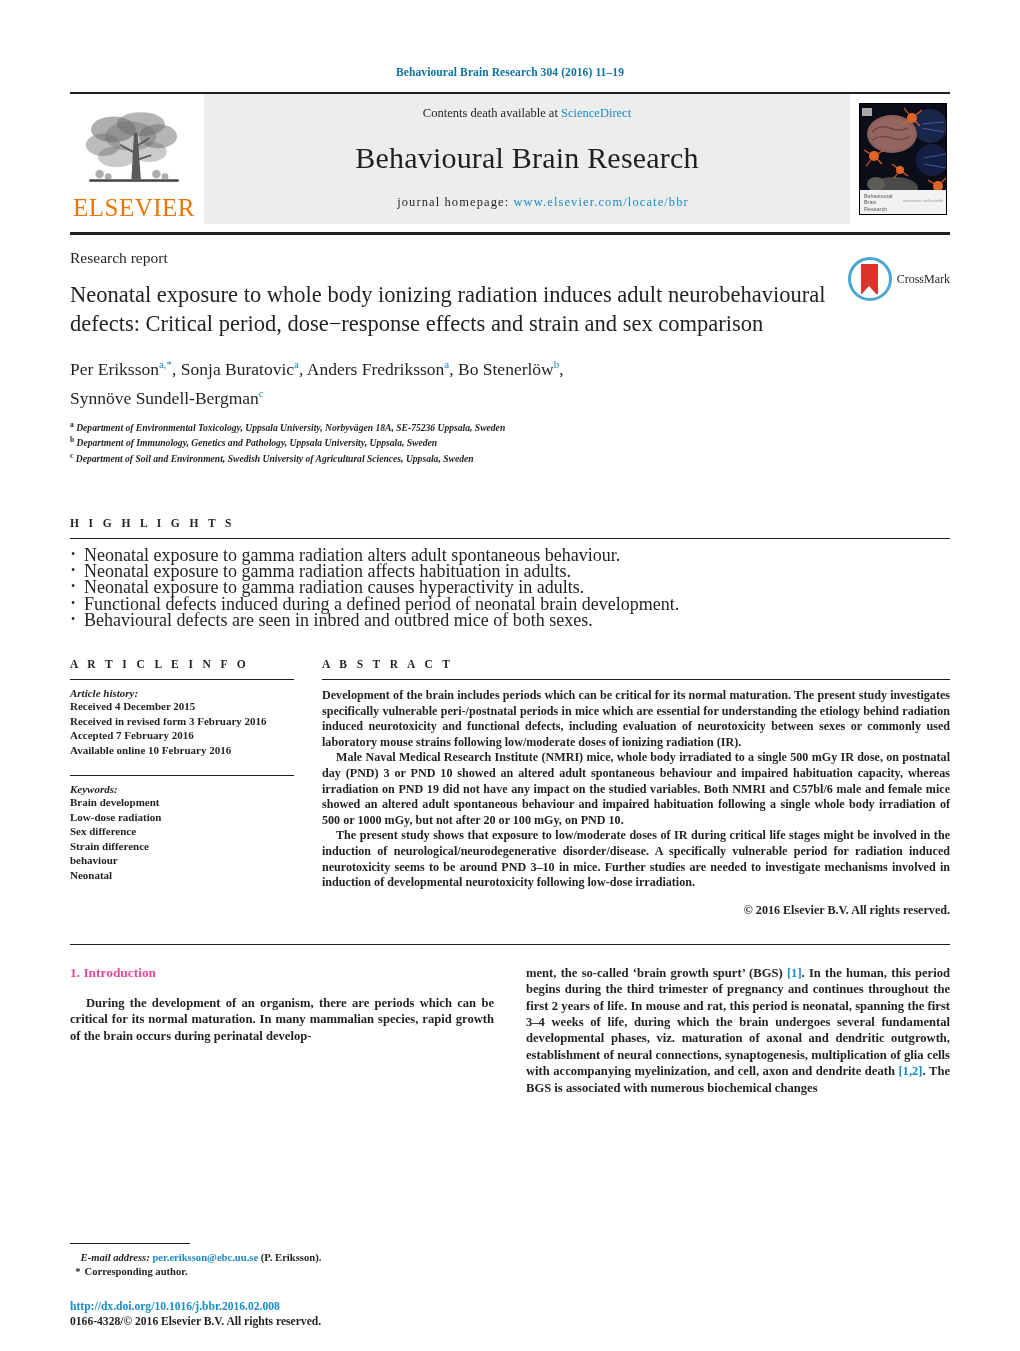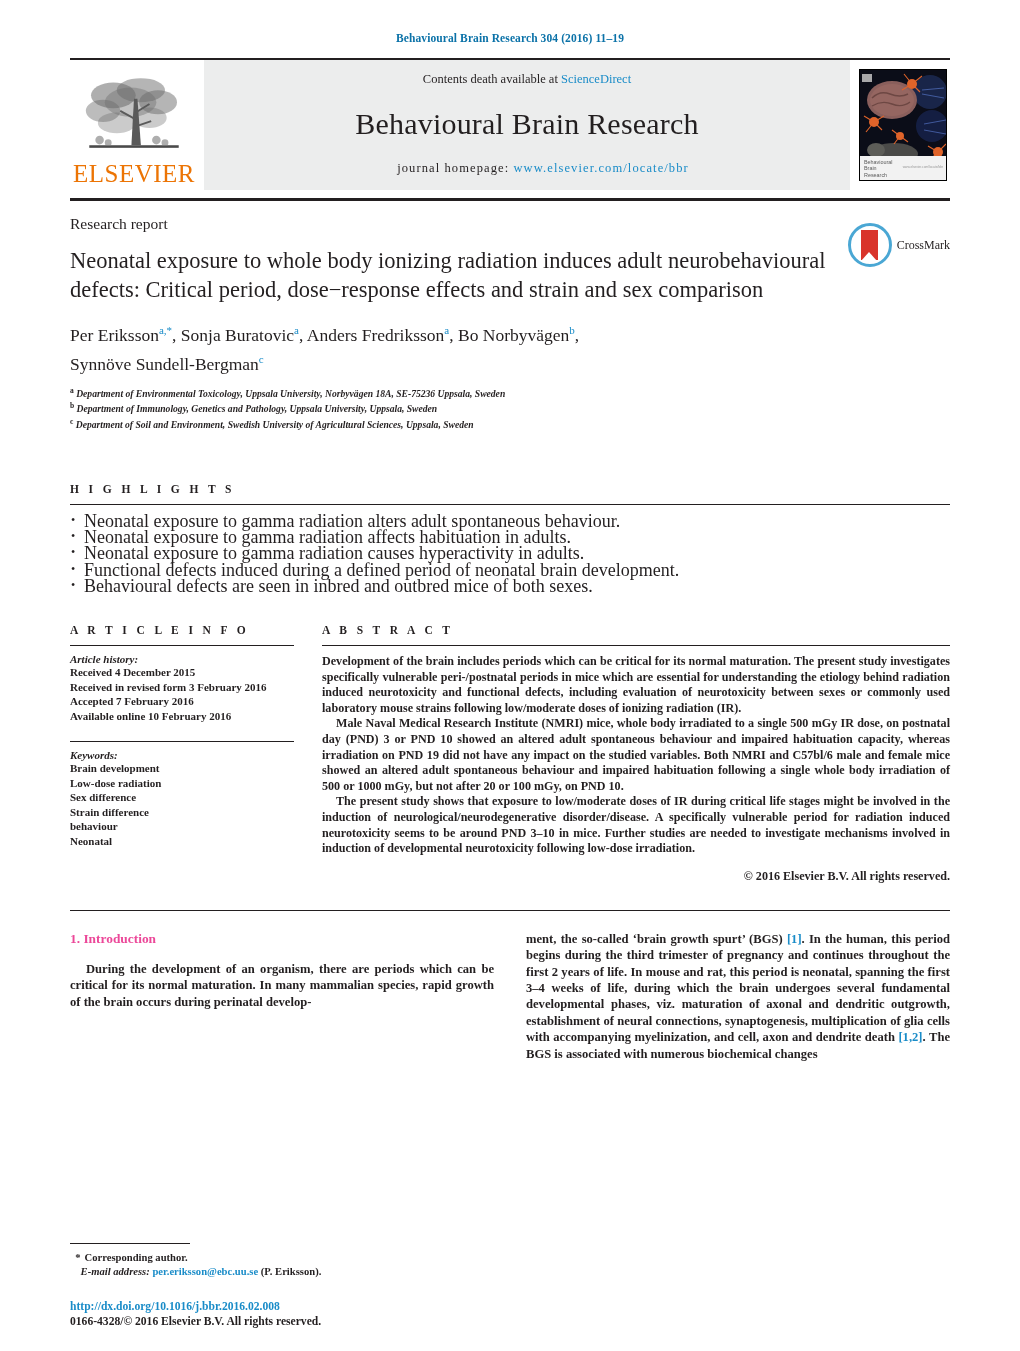--- a/index.html
+++ b/index.html
@@ -14,21 +14,21 @@
     overflow: hidden;
   }
   .page { position: relative; width: 1020px; height: 1351px; padding: 0; }
 
   
   .runninghead {
     text-align: center;
     font-size: 11.5px;
     color: #0b72a8;
     font-weight: bold;
-    padding-top: 32px;
+    padding-top: 66px;
     letter-spacing: .1px;
   }
 
   
   .masthead {
     margin: 14px 70px 0 70px;
     border-top: 2px solid #231f20;
     display: flex;
     align-items: stretch;
     height: 132px;
@@ -295,21 +295,21 @@
     <div class="crossmark">
       <div class="cm-badge">
           <div class="cm-inner"></div>
         </div>
       <div class="cm-label">CrossMark</div>
     </div>
 
     <h1 class="article-title">Neonatal exposure to whole body ionizing radiation induces adult neurobehavioural defects: Critical period, dose−response effects and strain and sex comparison</h1>
 
     <div class="authors">
-      <span>Per Eriksson</span><sup>a,*</sup><span>, Sonja Buratovic</span><sup>a</sup><span>, Anders Fredriksson</span><sup>a</sup><span>, Bo Norbyvägen</span><sup>b</sup>,<br>
+      <span>Per Eriksson</span><sup>a,*</sup><span>, Sonja Buratovic</span><sup>a</sup><span>, Anders Fredriksson</span><sup>a</sup><span>, Bo Stenerlöw</span><sup>b</sup>,<br>
       <span>Synnöve Sundell-Bergman</span><sup>c</sup>
     </div>
 
     <div class="affils">
       <div class="affil"><sup>a</sup> <span>Department of Environmental Toxicology, Uppsala University, Norbyvägen 18A, SE-75236 Uppsala, Sweden</span></div>
       <div class="affil"><sup>b</sup> <span>Department of Immunology, Genetics and Pathology, Uppsala University, Uppsala, Sweden</span></div>
       <div class="affil"><sup>c</sup> <span>Department of Soil and Environment, Swedish University of Agricultural Sciences, Uppsala, Sweden</span></div>
     </div>
   </div>
 
@@ -361,22 +361,22 @@
       <h2 class="sec-title">1.  Introduction</h2>
       <p class="body-p">During the development of an organism, there are periods which can be critical for its normal maturation. In many mammalian species, rapid growth of the brain occurs during perinatal develop-</p>
     </div>
     <div class="bcol">
       <p class="body-p noind"><span>ment, the so-called ‘brain growth spurt’ (BGS) </span><span class="ref">[1]</span><span>. In the human, this period begins during the third trimester of pregnancy and continues throughout the first 2 years of life. In mouse and rat, this period is neonatal, spanning the first 3–4 weeks of life, during which the brain undergoes several fundamental developmental phases, viz. maturation of axonal and dendritic outgrowth, establishment of neural connections, synaptogenesis, multiplication of glia cells with accompanying myelinization, and cell, axon and dendrite death </span><span class="ref">[1,2]</span><span>. The BGS is associated with numerous biochemical changes</span></p>
     </div>
   </div>
 
   <div class="footnote-wrap">
     <div class="fn-rule"></div>
+    <div class="fn-line">&nbsp;&nbsp;&nbsp;&nbsp;<span class="em">E-mail address:</span> <span class="mail">per.eriksson@ebc.uu.se</span> <span>(P. Eriksson).</span></div>
     <div class="fn-line">&nbsp;&nbsp;<span class="star">*</span><span>Corresponding author.</span></div>
-    <div class="fn-line">&nbsp;&nbsp;&nbsp;&nbsp;<span class="em">E-mail address:</span> <span class="mail">per.eriksson@ebc.uu.se</span> <span>(P. Eriksson).</span></div>
   </div>
 
   <div class="doi-wrap">
     <div class="doi">http://dx.doi.org/10.1016/j.bbr.2016.02.008</div>
     <div class="issn">0166-4328/© 2016 Elsevier B.V. All rights reserved.</div>
   </div>
 
 </div>
 
 </body></html>

